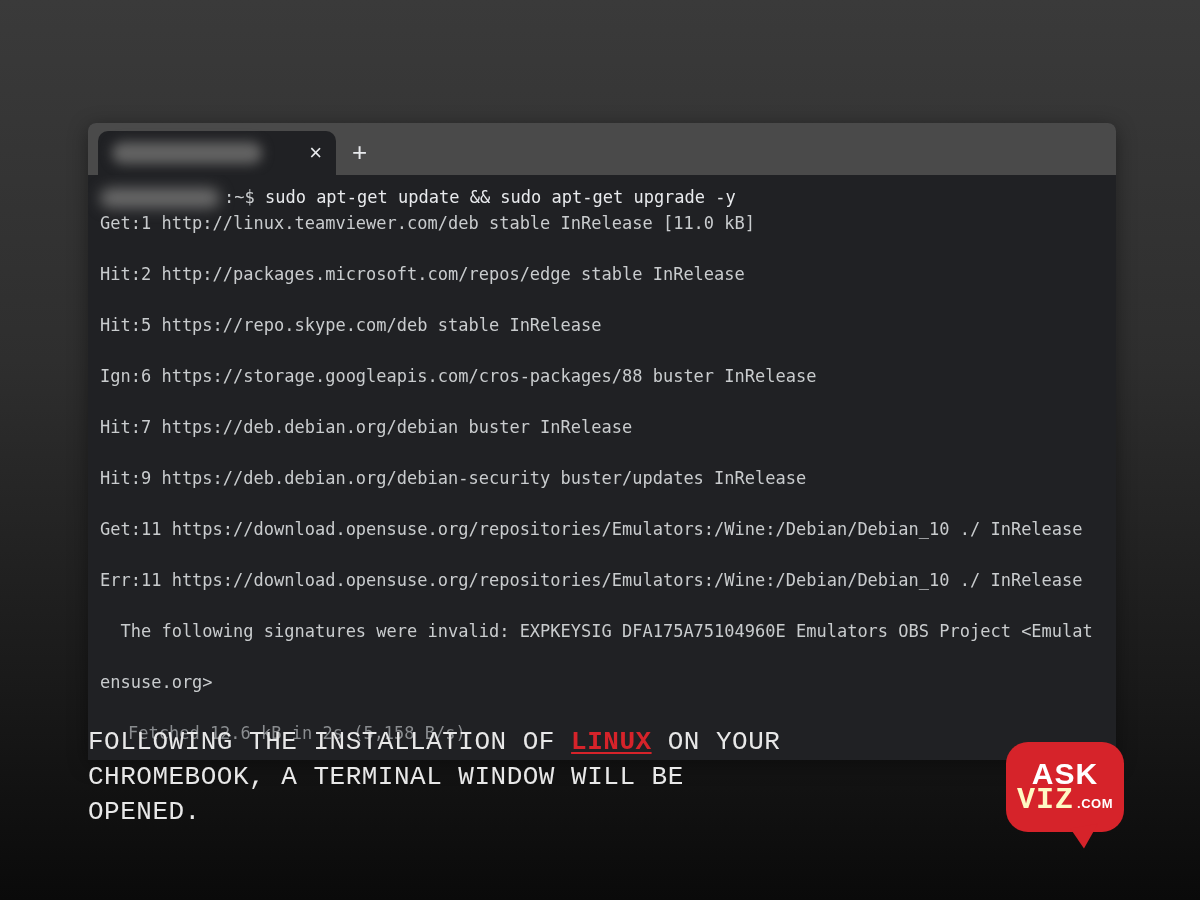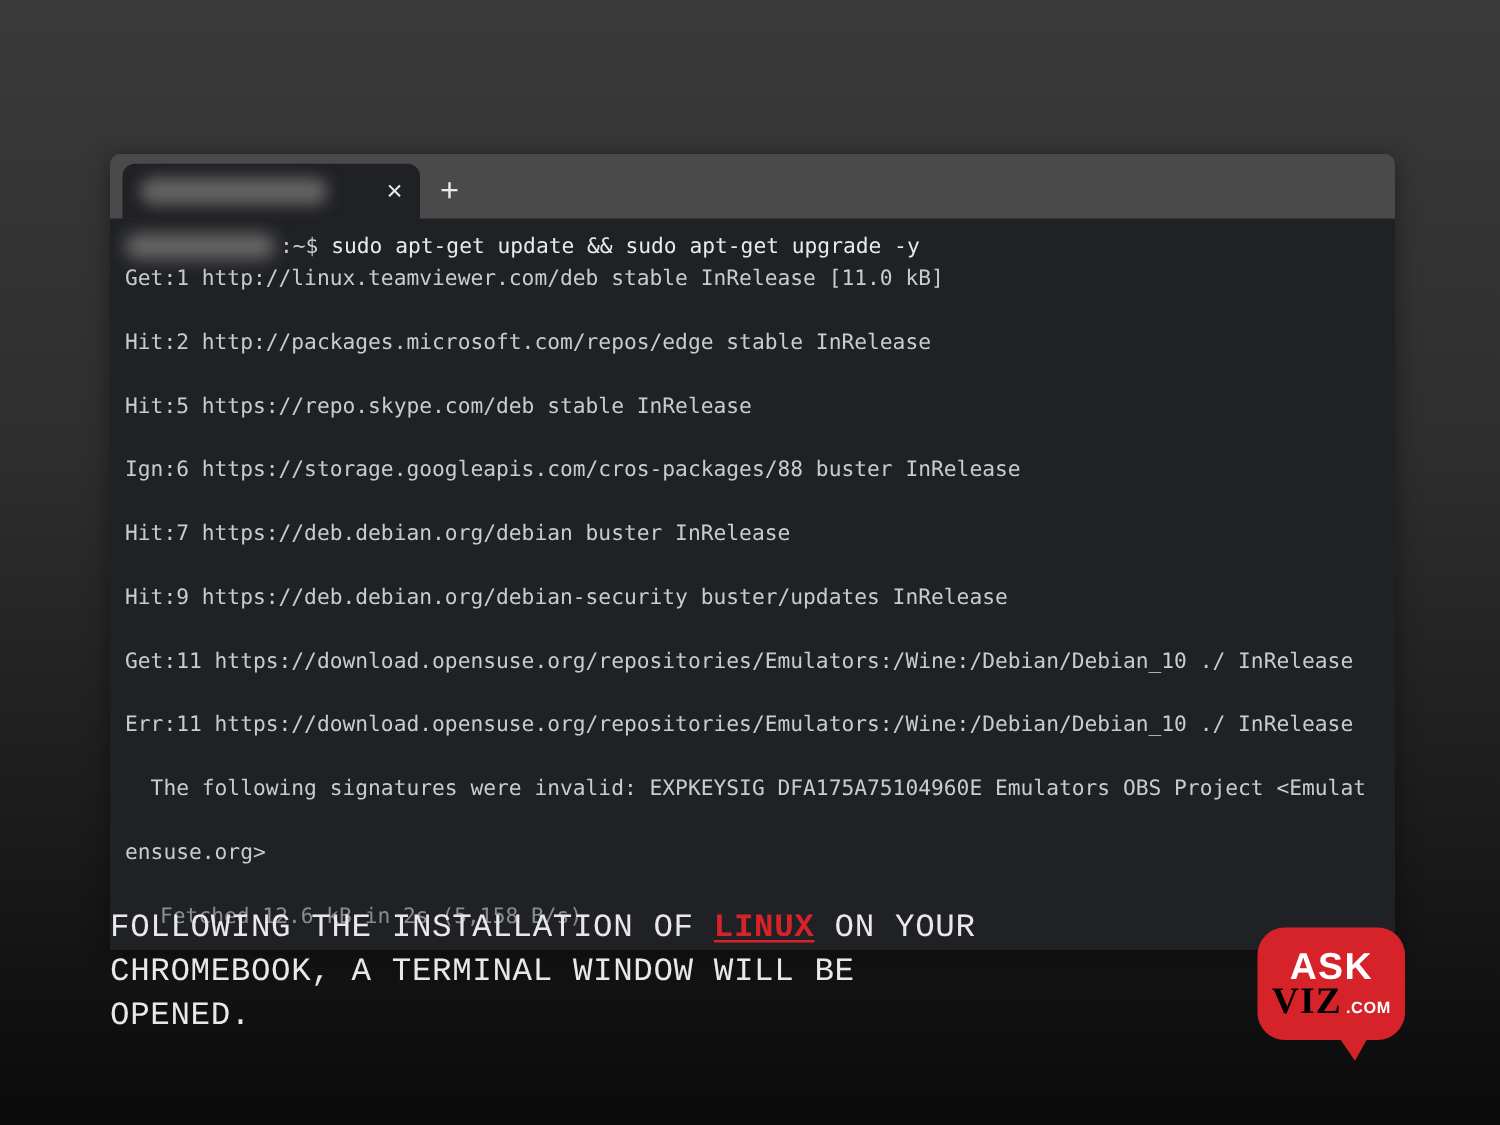--- a/index.html
+++ b/index.html
@@ -137,22 +137,22 @@
   .bubble .l1 {
     color: #fff;
     font-family: Arial Black, Arial, sans-serif;
     font-weight: 900;
     font-size: 30px;
     line-height: 0.9;
     letter-spacing: 1px;
   }
   .bubble .l2row { display:flex; align-items:baseline; gap:3px; }
   .bubble .l2 {
-    color: #000000;
-    font-family: Liberation Serif, serif;
+    color: #fef9c3;
+    font-family: Liberation Mono, monospace;
     font-weight: 900;
     font-size: 30px;
     line-height: 0.9;
     letter-spacing: 1px;
   }
   .bubble .com {
     color: #fff;
     font-family: Arial, sans-serif;
     font-weight: 700;
     font-size: 13px;

